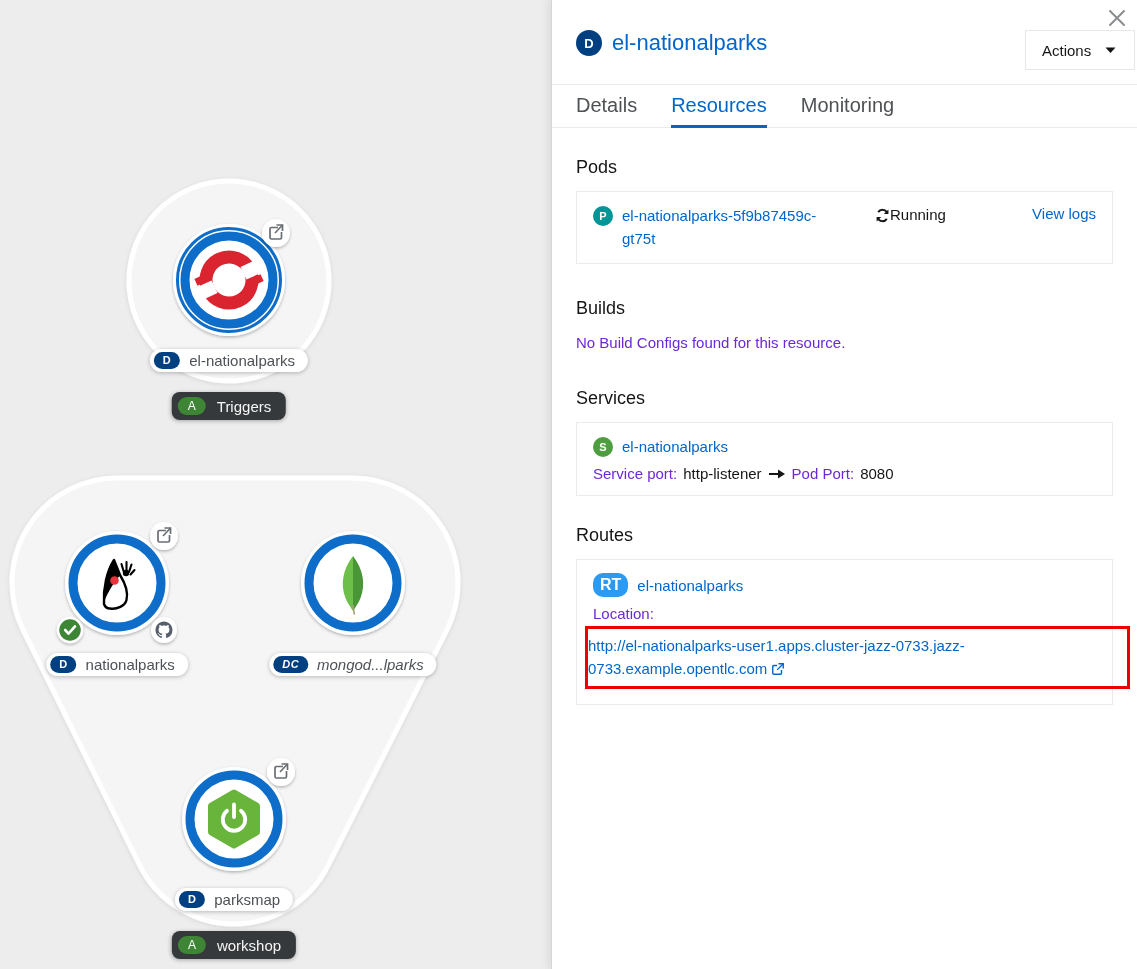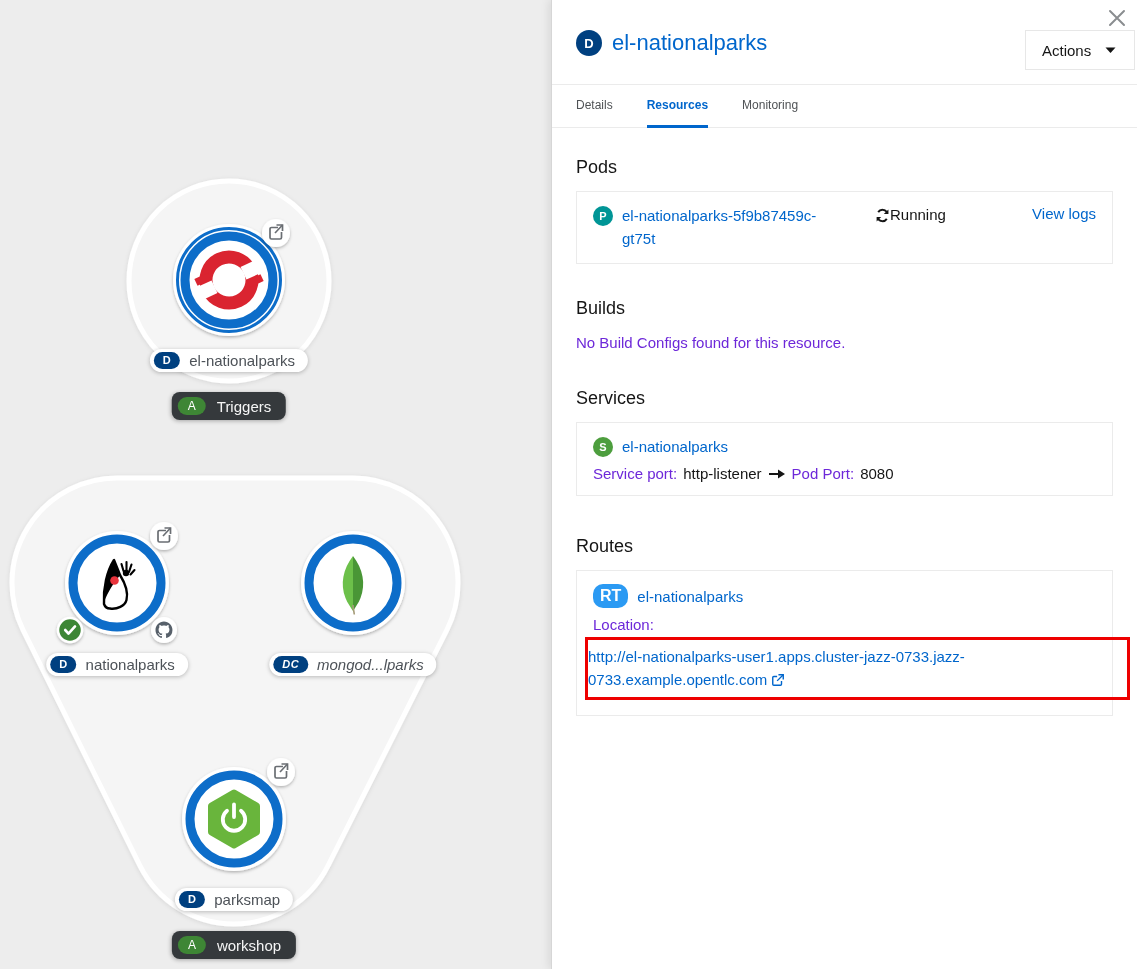--- a/index.html
+++ b/index.html
@@ -40,30 +40,30 @@
     width:26px; height:26px; border-radius:50%; background:#004080; color:#fff;
     font-size:13px; font-weight:bold; flex:none; }
   .panel-title { font-size:22px; font-weight:500; color:#0066cc;
     text-decoration:none; cursor:pointer; }
   .actions-btn { position:absolute; right:2px; top:30px; height:40px;
     min-width:110px; background:#fff; border:1px solid #e7e7e7;
     display:inline-flex; align-items:center; gap:14px; padding:0 16px;
     font-size:15px; color:#151515; cursor:pointer; }
   .tabs { display:flex; gap:34px; padding:0 24px; border-top:1px solid #ebebeb;
     border-bottom:1px solid #ebebeb; height:44px; align-items:stretch; }
-  .tab { display:flex; align-items:center; font-size:12px; color:#4f5255;
+  .tab { display:flex; align-items:center; font-size:20px; color:#4f5255;
     border-bottom:3px solid transparent; margin-bottom:-1px; cursor:pointer; }
-  .tab.active { color:#0066cc; border-bottom-color:#0066cc;font-weight:bold; }
+  .tab.active { color:#0066cc; border-bottom-color:#0066cc; }
 
   .content { padding:0 24px; }
   .sect-h { font-size:18px; font-weight:500; color:#151515; }
   .h-pods { margin-top:29px; }
   .h-builds { margin-top:34px; }
   .h-services { margin-top:37px; }
-  .h-routes { margin-top:40px; }
+  .h-routes { margin-top:29px; }
   .card { border:1px solid #ebebeb; margin-top:13px; padding:13px 16px;
     font-size:15px; }
   .muted { color:#6d28d9; }
   .link { color:#0066cc; text-decoration:none; cursor:pointer; }
 
   .pod-row { display:grid; grid-template-columns:282px 1fr auto;
     align-items:start; }
   .pod-name-cell { display:flex; gap:9px; align-items:flex-start; }
   .pod-link { display:inline-block; max-width:215px; line-height:1.5; }
   .badge-circle { display:inline-flex; align-items:center; justify-content:center;

